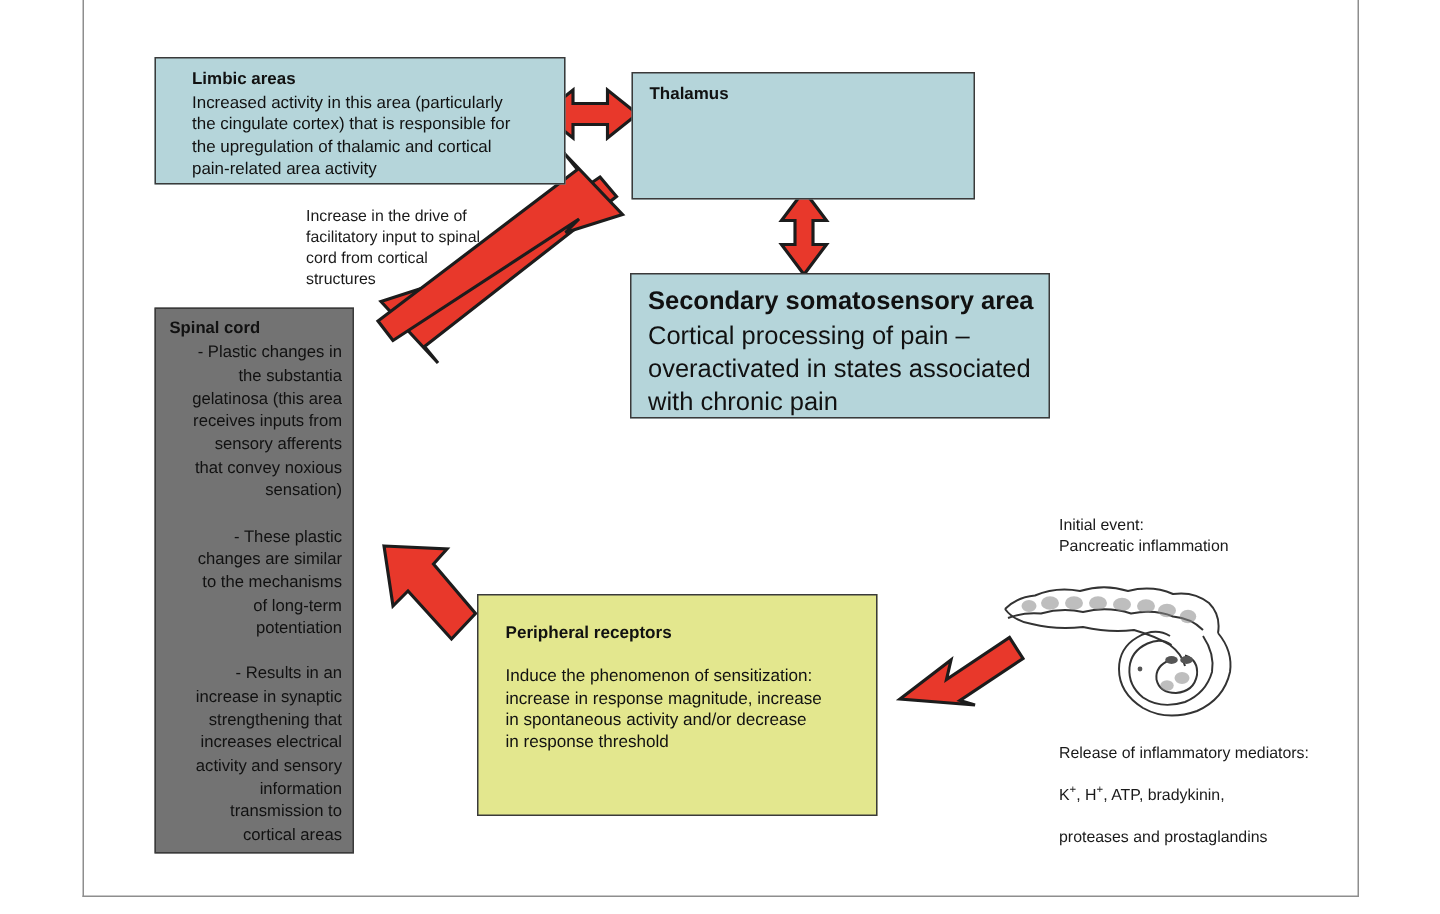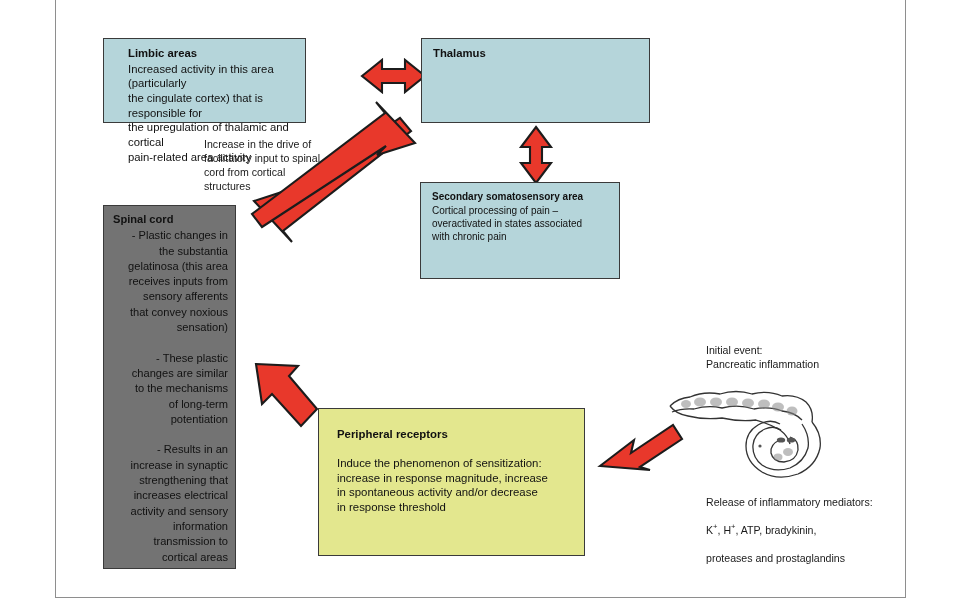--- a/index.html
+++ b/index.html
@@ -42,40 +42,40 @@
   }
   .box .body {
     display: block;
     white-space: pre-line;
   }
   .blue   { background: #b5d5da; }
   .grey   { background: #737373; }
   .yellow { background: #e3e78e; }
 
   #limbic-box {
-    left: 103px; top: 38px; width: 203px; height: 85px;
+    left: 103px; top: 38px; width: 274px; height: 85px;
     font-size: 11.3px; color: #111; padding-left: 24px;
   }
   #thalamus-box {
-    left: 421px; top: 38px; width: 229px; height: 85px;
+    left: 421px; top: 48px; width: 229px; height: 85px;
     font-size: 11.3px; color: #111;
   }
   #secondary-box {
-    left: 420px; top: 182px; width: 200px; height: 97px;
-    font-size: 10px; color: #111;
+    left: 420px; top: 182px; width: 280px; height: 97px;
+    font-size: 17px; color: #111;
   }
   #spinal-box {
     left: 103px; top: 205px; width: 133px; height: 364px;
     font-size: 11.1px; color: #111;
     padding: 6px 7px 6px 9px;
     line-height: 1.38;
   }
   #spinal-box .body { padding-left: 0; text-align: right; }
   #peripheral-box {
-    left: 318px; top: 408px; width: 267px; height: 148px;
+    left: 318px; top: 396px; width: 267px; height: 148px;
     font-size: 11.4px; color: #111;
     padding: 18px 14px 10px 18px;
   }
   #peripheral-box .title { margin-bottom: 14px; }
 
   .note {
     position: absolute;
     font-size: 10.6px;
     color: #1a1a1a;
     line-height: 1.33;

